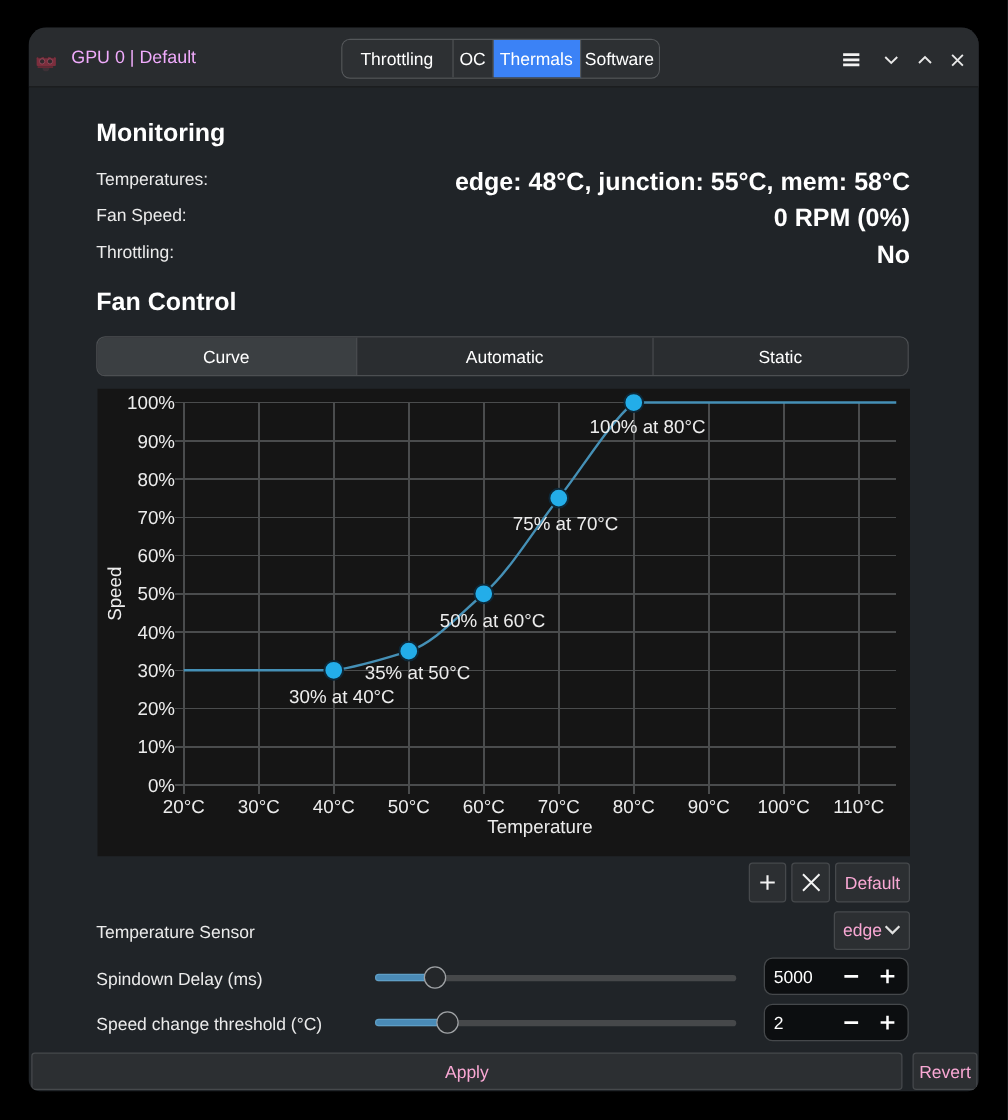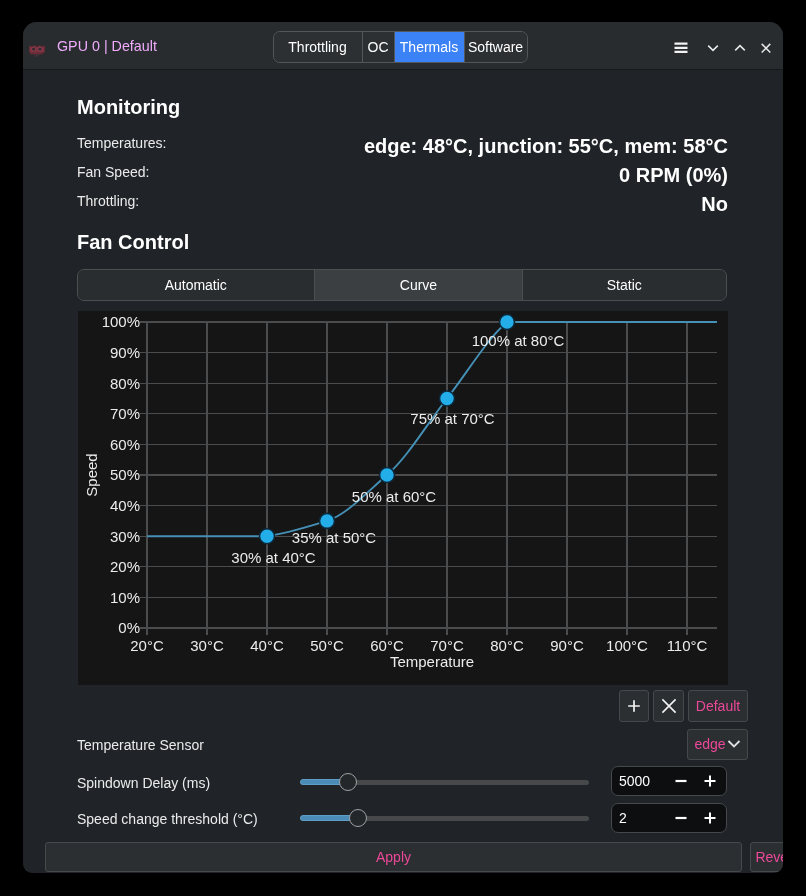--- a/index.html
+++ b/index.html
@@ -18,21 +18,21 @@
   .rowlab{position:absolute;left:54px;color:#ebebeb;font-size:14px;}
   .rowval{position:absolute;right:55px;color:#fff;font-size:20px;font-weight:bold;text-align:right;}
 
   .seg{position:absolute;left:53.5px;top:247px;width:650px;height:32px;display:flex;border:1px solid #4c4f52;border-radius:7px;overflow:hidden;box-sizing:border-box;background:#2a2d30;}
   .segb{display:flex;align-items:center;justify-content:center;color:#fff;font-size:14px;border-right:1px solid #4c4f52;box-sizing:border-box;background:#2a2d30;}
   .segb:last-child{border-right:none;}
   .segb.sel{background:#3b3f42;}
 
   .chart{position:absolute;left:55px;top:289px;width:650px;height:374px;background:#151515;}
 
-  .btn{position:absolute;background:#2c2f32;border:1px solid #46494c;border-radius:3px;box-sizing:border-box;color:#ec4899;display:flex;align-items:center;justify-content:center;font-size:14px;margin-left:20px;}
+  .btn{position:absolute;background:#2c2f32;border:1px solid #46494c;border-radius:3px;box-sizing:border-box;color:#f9a8d4;display:flex;align-items:center;justify-content:center;font-size:14px;}
 
   .spin{position:absolute;width:116px;height:30px;background:#0c0e10;border:1px solid #45484b;box-sizing:border-box;border-radius:7px;color:#fff;}
   .spin .val{position:absolute;left:7px;top:0;height:28px;line-height:28px;font-size:14px;}
   .spin .minus{position:absolute;left:53px;top:0;width:32px;height:28px;}
   .spin .plus{position:absolute;left:82px;top:0;width:32px;height:28px;}
 
   .slider{position:absolute;width:289px;height:18px;}
   .slider .track{position:absolute;left:0;top:6.5px;width:100%;height:5px;background:#46484a;border-radius:2.5px;}
   .slider .fill{position:absolute;left:0;top:6px;height:6px;background:#4a8bb7;border:1px solid #5e9ec6;box-sizing:border-box;border-radius:3px;}
   .slider .handle{position:absolute;top:0;width:18px;height:18px;border-radius:50%;background:#24272a;border:1.8px solid #9fa2a5;box-sizing:border-box;}
@@ -78,22 +78,22 @@
   <div class="rowlab" style="top:113px;">Temperatures:</div>
   <div class="rowval" style="top:113px;">edge: 48°C, junction: 55°C, mem: 58°C</div>
   <div class="rowlab" style="top:142px;">Fan Speed:</div>
   <div class="rowval" style="top:142px;">0 RPM (0%)</div>
   <div class="rowlab" style="top:171px;">Throttling:</div>
   <div class="rowval" style="top:171px;">No</div>
 
   <div class="heading" style="left:54px;top:209px;">Fan Control</div>
 
   <div class="seg">
+    <div class="segb sel" style="width:208px">Curve</div>
     <div class="segb" style="width:237.5px">Automatic</div>
-    <div class="segb sel" style="width:208px">Curve</div>
     <div class="segb" style="flex:1">Static</div>
   </div>
 
   <svg class="chart" viewBox="0 0 650 374" shape-rendering="crispEdges">
     <g stroke="#4a4c4d" stroke-width="1.2">
 
       <line x1="69" y1="11" x2="69" y2="317"></line>
         <line x1="129" y1="11" x2="129" y2="317"></line>
         <line x1="189" y1="11" x2="189" y2="317"></line>
         <line x1="249" y1="11" x2="249" y2="317"></line>

